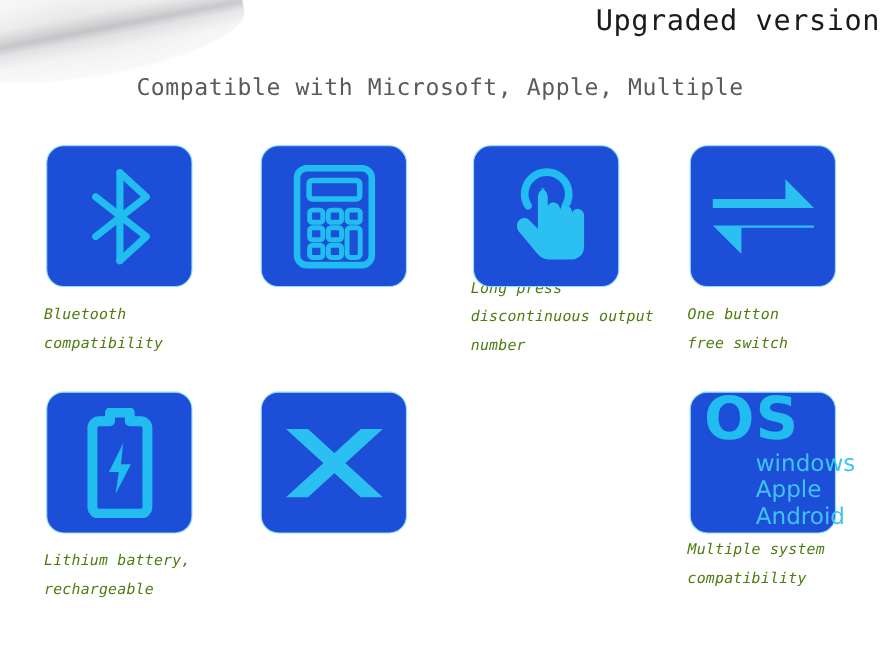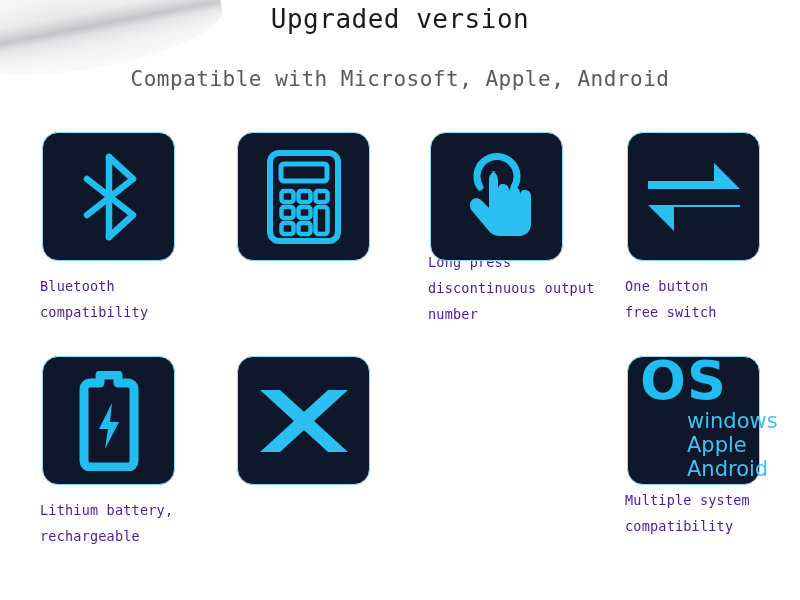--- a/index.html
+++ b/index.html
@@ -46,21 +46,21 @@
     background: radial-gradient(ellipse 220px 90px at 60px 10px,
         rgba(0,0,0,0.045) 0%, rgba(0,0,0,0.0) 72%);
     pointer-events: none;
   }
 
   
   #page-title {
     position: absolute;
     left: 0; right: 0;
     top: 2px;
-    text-align: center;
+    text-align: right;
     font-size: 26px;
     line-height: 34px;
     letter-spacing: 0.5px;
     color: #1b1b1b;
     font-weight: 400;
   }
   #page-subtitle {
     position: absolute;
     left: 0; right: 0;
     top: 64px;
@@ -93,38 +93,39 @@
   .feature-cell.col1 { left: 225px; }
   .feature-cell.col2 { left: 418px; }
   .feature-cell.col3 { left: 615px; }
 
   .icon-card {
     width: 133px;
     height: 129px;
     margin-left: 12px;
     border: 1px solid #8fdcf5;
     border-radius: 16px;
-    background: #0f172a;
+    background: #1d4ed8;
     box-sizing: border-box;
     display: flex;
     align-items: center;
     justify-content: center;
     position: relative;
     overflow: visible;
   }
   .icon-card svg { display: block; }
 
   .feature-label {
     margin-top: 12px;
     margin-left: 10px;
     font-size: 13.5px;
     line-height: 26px;
-    color: #4c1d95;
+    color: #4d7c0f;
     letter-spacing: 0.2px;
     white-space: pre-line;
+    font-style: italic;
   }
   
   .feature-cell.raise .feature-label { margin-top: -12px; }
   .feature-cell.raise-sm .feature-label { margin-top: 2px; }
 
   
   .os-stack {
     position: absolute;
     left: 4px;
     top: -4px;
@@ -150,21 +151,21 @@
     margin-left: 47px;
   }
 </style>
 </head>
 <body>
 
 <div id="photo-corner"></div>
 <div id="photo-corner-glow"></div>
 
 <div id="page-title">Upgraded version</div>
-<div id="page-subtitle">Compatible with Microsoft, Apple, Android</div>
+<div id="page-subtitle">Compatible with Microsoft, Apple, Multiple</div>
 
 <div id="feature-grid">
 
   <div class="feature-row">
 
     <div class="feature-cell col0">
       <div class="icon-card">
         <span>
           <svg width="76" height="92" viewBox="0 0 76 92">
             <g fill="none" stroke="#22bdf0" stroke-width="6.5" stroke-linecap="round" stroke-linejoin="round">

